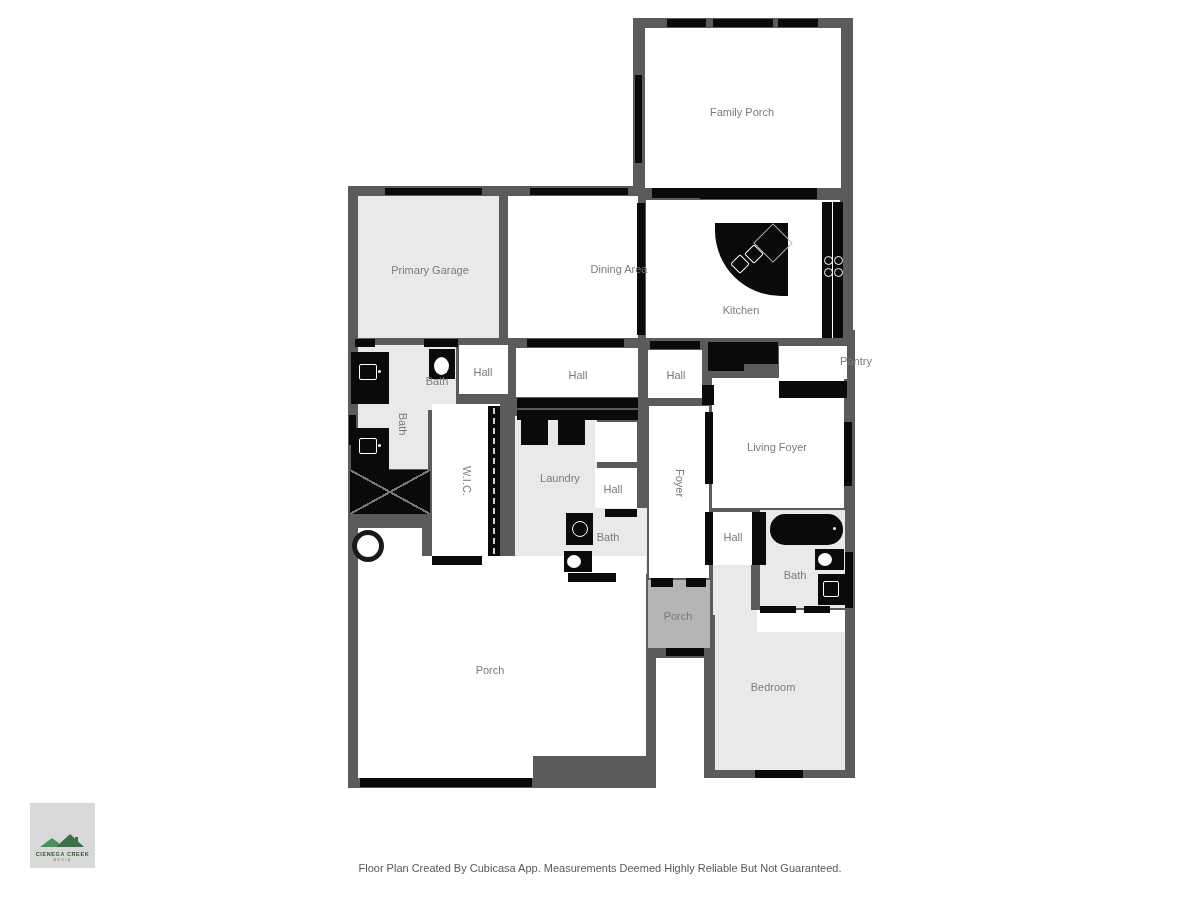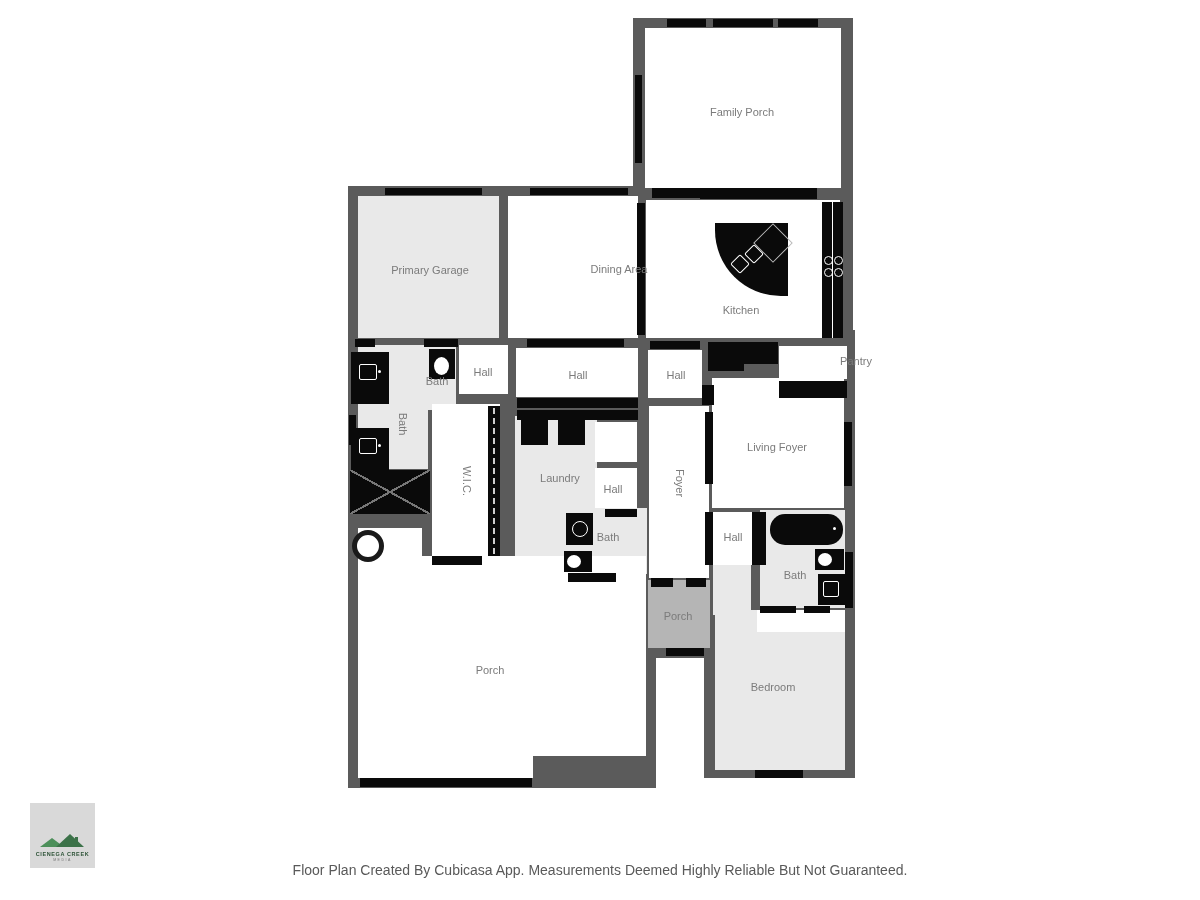--- a/index.html
+++ b/index.html
@@ -31,21 +31,21 @@
   .wh{position:absolute;width:22px;height:22px;border:5px solid #1a1a1a;border-radius:50%;background:#fff;}
   .wline{position:absolute;background:#fff;}
   .diam{position:absolute;border:1px solid #bbb;transform:rotate(45deg);}
   
   #logo{position:absolute;left:30px;top:803px;width:65px;height:65px;background:#d9d9d9;
         display:flex;flex-direction:column;align-items:center;justify-content:flex-end;padding-bottom:6px;box-sizing:border-box;}
   #logo .lname{font-size:5.5px;font-weight:bold;color:var(--green-dk);letter-spacing:.6px;margin-top:2px;}
   #logo .lsub{font-size:3.5px;color:#777;letter-spacing:1.5px;margin-top:1px;}
   #watermark{position:absolute;left:6px;top:842px;font-size:30px;font-weight:800;color:#0d0d0d;
              letter-spacing:1px;text-shadow:2px 2px 0 #ffffff;font-family:"DejaVu Sans", sans-serif;}
-  #disclaimer{position:absolute;left:0;top:862px;width:100%;text-align:center;font-size:14px;color:#595959;}
+  #disclaimer{position:absolute;left:0;top:862px;width:100%;text-align:center;font-size:11px;color:#595959;}
 </style>
 </head>
 <body>
 
 <div id="stage">
 
   <div class="w" style="left:633px;top:18px;width:220px;height:180px;"></div>
   <div class="w" style="left:348px;top:186px;width:505px;height:162px;"></div>
   <div class="w" style="left:348px;top:336px;width:90px;height:186px;"></div>
   <div class="w" style="left:416px;top:336px;width:50px;height:80px;"></div>

